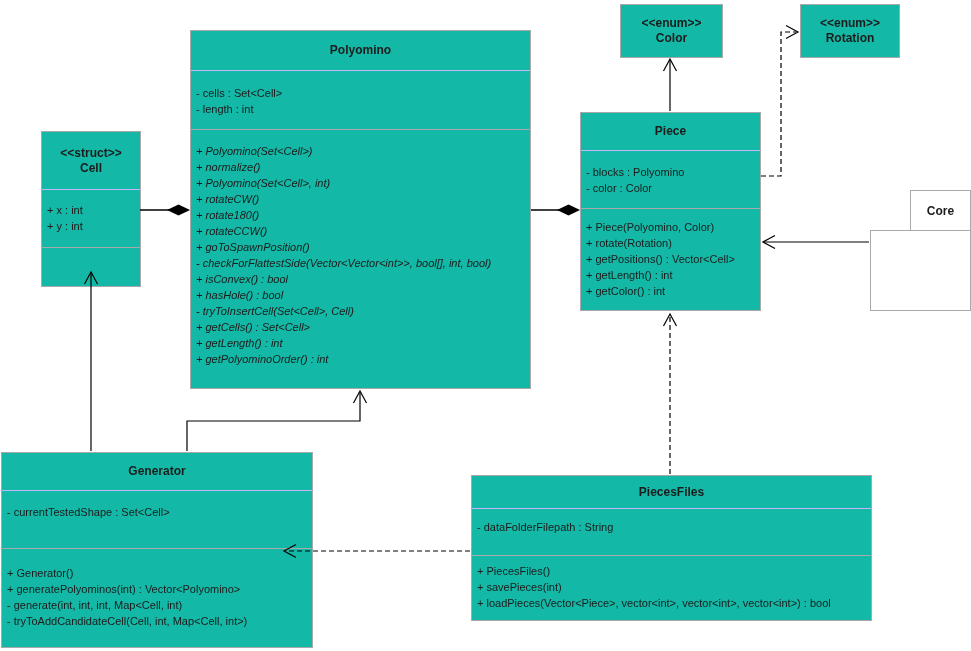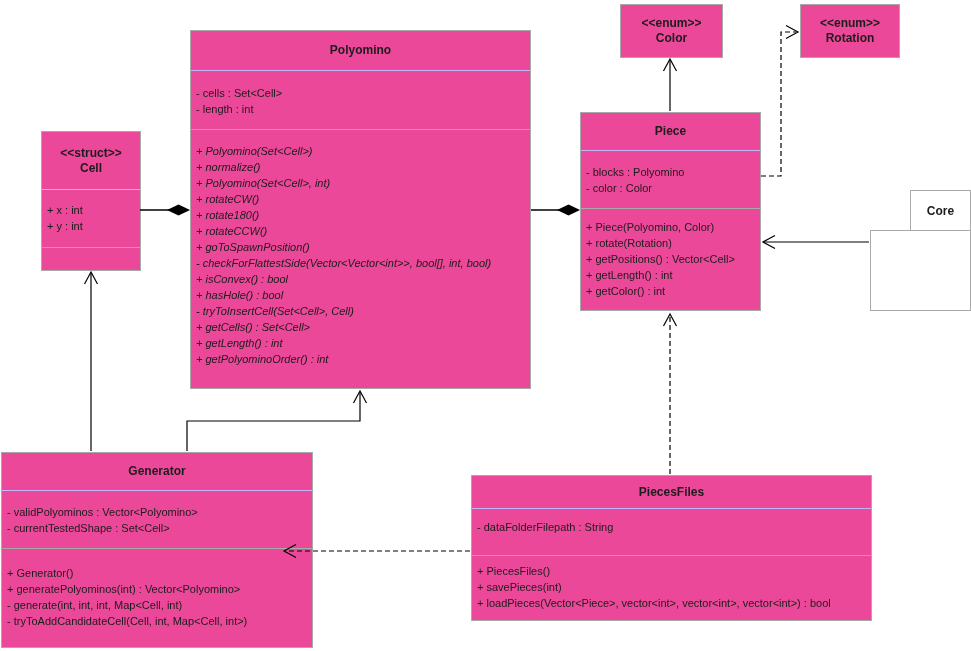--- a/index.html
+++ b/index.html
@@ -2,21 +2,21 @@
 <html><head>
 <meta charset="utf-8">
 <style>
   html,body { margin:0; padding:0; background:#ffffff; }
   #canvas {
     position:relative; width:971px; height:651px;
     background:#ffffff; overflow:hidden;
     font-family:"Liberation Sans", sans-serif; color:#1c1c1c;
   }
   .uml-class {
-    position:absolute; background:#ec4899;
+    position:absolute; background:#14b8a6;
     border:1px solid #a9a9a9; box-sizing:border-box;
     display:flex; flex-direction:column;
   }
   .uml-title {
     display:flex; flex-direction:column; align-items:center; justify-content:center;
     font-size:12px; font-weight:bold; text-align:center;
     border-bottom:1px solid #c4b5fd; box-sizing:border-box; flex:0 0 auto;
     line-height:15px;
   }
   .uml-title.no-sep { border-bottom:none; }
@@ -67,21 +67,21 @@
         <div class="member">- checkForFlattestSide(Vector&lt;Vector&lt;int&gt;&gt;, bool[], int, bool)</div>
         <div class="member">+ isConvex() : bool</div>
         <div class="member">+ hasHole() : bool</div>
         <div class="member">- tryToInsertCell(Set&lt;Cell&gt;, Cell)</div>
         <div class="member">+ getCells() : Set&lt;Cell&gt;</div>
         <div class="member">+ getLength() : int</div>
         <div class="member">+ getPolyominoOrder() : int</div>
       </div>
   </div>
 
-  <div class="uml-class" style="left:41px; top:131px; width:100px; height:140px;">
+  <div class="uml-class" style="left:41px; top:131px; width:100px; height:156px;">
     <div class="uml-title" style="height:58px;">
       <span>&lt;&lt;struct&gt;&gt;</span>
       <span>Cell</span>
     </div>
     <div class="compartment" style="height:58px; padding-top:12px;">
         <div class="member">+ x : int</div>
         <div class="member">+ y : int</div>
       </div>
     <div class="compartment"></div>
   </div>
@@ -120,21 +120,20 @@
   <div class="pkg-tab" style="left:910px; top:190px; width:61px; height:41px;">
     <span>Core</span>
   </div>
   <div class="pkg-body" style="left:870px; top:230px; width:101px; height:81px;"></div>
 
   <div class="uml-class" style="left:1px; top:452px; width:312px; height:196px;">
     <div class="uml-title" style="height:38px;">
       <span>Generator</span>
     </div>
     <div class="compartment" style="height:58px; padding-top:13px;">
-        <div class="member">- validPolyominos : Vector&lt;Polyomino&gt;</div>
         <div class="member">- currentTestedShape : Set&lt;Cell&gt;</div>
       </div>
     <div class="compartment" style="padding-top:16px;">
         <div class="member">+ Generator()</div>
         <div class="member">+ generatePolyominos(int) : Vector&lt;Polyomino&gt;</div>
         <div class="member">- generate(int, int, int, Map&lt;Cell, int)</div>
         <div class="member">- tryToAddCandidateCell(Cell, int, Map&lt;Cell, int&gt;)</div>
       </div>
   </div>
 

